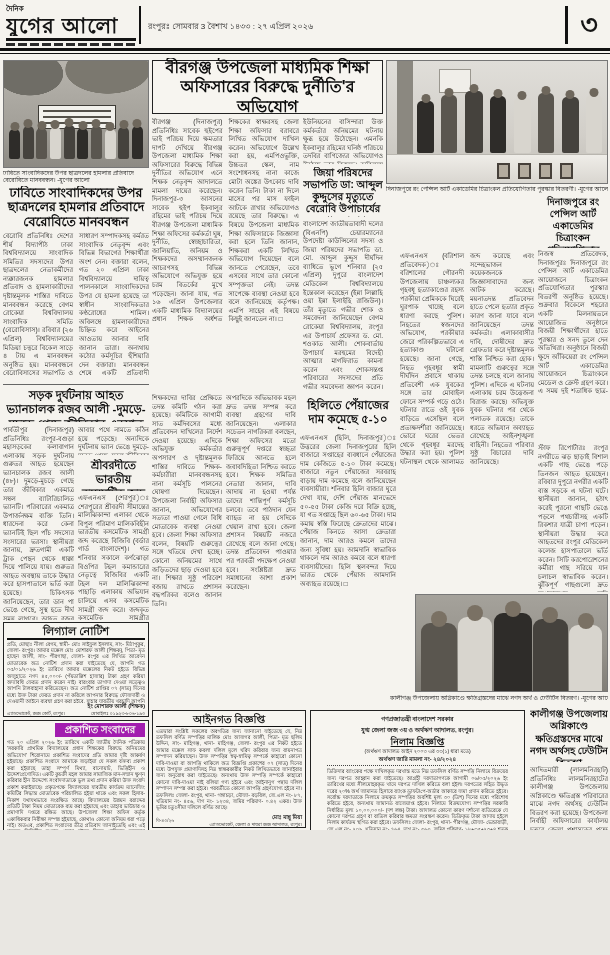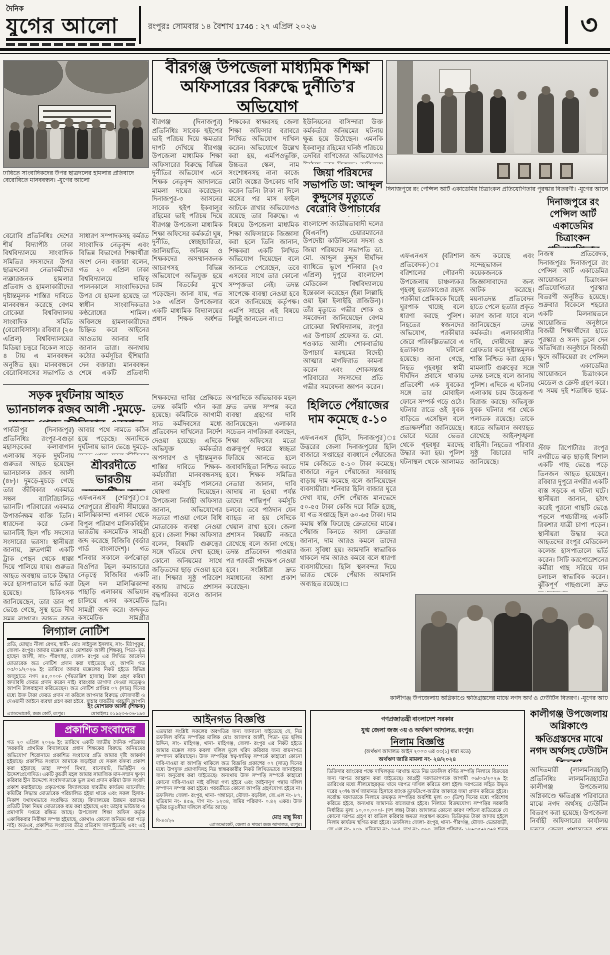--- a/index.html
+++ b/index.html
@@ -40,21 +40,21 @@
 
 <div id="paper">
 
   <div class="abs" style="left:6px;top:3px;width:130px;height:43px;">
     <div style="font-size:7px;font-weight:bold;">দৈনিক</div>
     <div style="font-size:21px;font-weight:bold;letter-spacing:1px;line-height:1;white-space:nowrap;overflow:hidden;">যুগের আলো</div>
     <div style="margin-top:2px;height:3px;background:#141414;"></div>
     <div style="margin-top:2px;height:3px;background:repeating-linear-gradient(90deg,#2a2a2a 0 9px,transparent 9px 12px);"></div>
   </div>
   <div class="abs rule" style="left:139px;top:6px;width:2px;height:38px;"></div>
-  <div class="abs" style="left:148px;top:20px;width:250px;font-size:8px;color:#222;white-space:nowrap;overflow:hidden;">রংপুরঃ সোমবার ১৪ বৈশাখ 1746 : ২৭ এপ্রিল ২০২৬</div>
+  <div class="abs" style="left:148px;top:20px;width:250px;font-size:8px;color:#222;white-space:nowrap;overflow:hidden;">রংপুরঃ সোমবার 3 বৈশাখ ১৪৩৩ : ২৭ এপ্রিল ২০২৬</div>
   <div class="abs rule" style="left:565px;top:6px;width:3px;height:38px;"></div>
   <div class="abs" style="left:572px;top:4px;width:34px;font-size:27px;font-weight:bold;text-align:center;">৩</div>
   <div class="abs rule" style="left:0;top:48px;width:610px;height:3px;"></div>
   <div class="abs rule" style="left:0;top:53px;width:610px;height:1px;"></div>
 
   <div class="abs photo" style="left:3px;top:60px;width:146px;height:108px;
        background:
          radial-gradient(55px 36px at 18% 12%,#6f6d66 0 60%,transparent 61%),
          radial-gradient(70px 40px at 72% 8%,#7b786f 0 60%,transparent 61%),
          linear-gradient(180deg,#b7b4ad 0%,#a5a29b 55%,#8d8a83 100%);">
@@ -67,20 +67,21 @@
       <div class="person" style="width:11px;height:34px;"></div>
       <div class="person dark" style="width:11px;height:31px;"></div>
       <div class="person mid" style="width:11px;height:33px;"></div>
       <div class="person light" style="width:11px;height:30px;"></div>
       <div class="person" style="width:11px;height:32px;"></div>
       <div class="person dark" style="width:11px;height:33px;"></div>
     </div>
   </div>
   <div class="abs caption" style="left:3px;top:170px;width:146px;height:14px;">ঢাবিতে সাংবাদিকদের উপর ছাত্রদলের হামলার প্রতিবাদে বেরোবিতে মানববন্ধন। -যুগের আলো</div>
 
+  <div class="abs hl" style="left:3px;top:186px;width:146px;height:43px;font-size:12.5px;line-height:1.15;">ঢাবিতে সাংবাদিকদের উপর ছাত্রদলের হামলার প্রতিবাদে বেরোবিতে মানববন্ধন</div>
   <div class="abs bodytext" style="left:3px;top:232px;width:146px;height:150px;column-count:2;column-gap:6px;">বেরোবি প্রতিনিধিঃ দেশের শীর্ষ বিদ্যাপীঠ ঢাকা বিশ্ববিদ্যালয়ে সাংবাদিক সমিতির সদস্যদের উপর ছাত্রদলের নেতাকর্মীদের ন্যক্কারজনক হামলার প্রতিবাদ ও হামলাকারীদের দৃষ্টান্তমূলক শাস্তির দাবিতে মানববন্ধন করেছে বেগম রোকেয়া বিশ্ববিদ্যালয় সাংবাদিক সমিতি (বেরোবিসাস)। রবিবার (২৬ এপ্রিল) বিশ্ববিদ্যালয়ের মিডিয়া চত্বরে বিকেল সাড়ে ৪ টায় এ মানববন্ধন অনুষ্ঠিত হয়। মানববন্ধনে বেরোবিসাসের সভাপতি ও সাধারণ সম্পাদকসহ কর্মরত সাংবাদিক নেতৃবৃন্দ এবং বিভিন্ন বিভাগের শিক্ষার্থীরা অংশ নেন। বক্তারা বলেন, গত ২০ এপ্রিল ঢাকা বিশ্ববিদ্যালয়ে দায়িত্ব পালনকালে সাংবাদিকদের উপর যে হামলা হয়েছে তা স্বাধীন সাংবাদিকতার কণ্ঠরোধের শামিল। অবিলম্বে হামলাকারীদের চিহ্নিত করে আইনের আওতায় আনার দাবি জানান তারা। অন্যথায় কঠোর কর্মসূচির হুঁশিয়ারি দেন বক্তারা। মানববন্ধন শেষে একটি প্রতিবাদী মিছিল ক্যাম্পাস প্রদক্ষিণ করে।</div>
 
   <div class="abs box" style="left:152px;top:60px;width:231px;height:54px;display:flex;align-items:center;justify-content:center;padding:6px;">
     <div class="hl" style="font-size:16px;line-height:1.2;">বীরগঞ্জ উপজেলা মাধ্যমিক শিক্ষা অফিসারের বিরুদ্ধে দুর্নীতি'র অভিযোগ</div>
   </div>
   <div class="abs bodytext" style="left:152px;top:118px;width:147px;height:273px;column-count:2;column-gap:6px;">বীরগঞ্জ (দিনাজপুর) প্রতিনিধিঃ সাবেক হুইপের ভাই পরিচয় দিয়ে ক্ষমতার দাপট দেখিয়ে বীরগঞ্জ উপজেলা মাধ্যমিক শিক্ষা অফিসারের বিরুদ্ধে বিভিন্ন দুর্নীতির অভিযোগ এনে শিক্ষক নেতৃবৃন্দ আদালতে মামলা দায়ের করেছেন। দিনাজপুর-৩ আসনের সাবেক হুইপ ইকবালুর রহিমের ভাই পরিচয় দিয়ে বীরগঞ্জ উপজেলা মাধ্যমিক শিক্ষা অফিসের কর্মকর্তা ঘুষ, দুর্নীতি, স্বেচ্ছাচারিতা, জালিয়াতি, অনিয়ম ও শিক্ষকদের অসম্মানজনক আচরণসহ বিভিন্ন অভিযোগে অভিযুক্ত হয়ে চরম বিতর্কের মুখে পড়েছেন। জানা যায়, গত ১৬ এপ্রিল উপজেলার একটি মাধ্যমিক বিদ্যালয়ের প্রধান শিক্ষক অর্ধশত শিক্ষকের স্বাক্ষরসহ জেলা শিক্ষা অফিসার বরাবরে লিখিত অভিযোগ দাখিল করেন। অভিযোগে উল্লেখ করা হয়, এমপিওভুক্তি, উচ্চতর স্কেল, নাম সংশোধনসহ নানা কাজে মোটা অঙ্কের উৎকোচ দাবি করেন তিনি। টাকা না দিলে মাসের পর মাস ফাইল আটকে রাখার অভিযোগও রয়েছে তার বিরুদ্ধে। এ বিষয়ে উপজেলা মাধ্যমিক শিক্ষা অফিসারকে জিজ্ঞাসা করা হলে তিনি জানান, শিক্ষকরা একটি লিখিত অভিযোগ দিয়েছেন বলে জানতে পেরেছেন, তবে এসবের সাথে তার কোনো সম্পৃক্ততা নেই। তদন্ত সাপেক্ষে ব্যবস্থা নেওয়া হবে বলে জানিয়েছে কর্তৃপক্ষ। এমপি সাহেব এই বিষয়ে কিছুই জানতেন না। □</div>
   <div class="abs bodytext" style="left:303px;top:118px;width:80px;height:46px;">ইউনিয়নের বাসিন্দারা উক্ত কর্মকর্তার অনিয়মের ঘটনায় ক্ষুব্ধ হয়ে উঠেছেন। এমনকি ইকবালুর রহিমের ঘনিষ্ঠ পরিচয়ে তদবির বাণিজ্যের অভিযোগও উঠেছে তার বিরুদ্ধে। অবিলম্বে অপসারণ দাবি করেছেন তারা।</div>
 
   <div class="abs hl" style="left:303px;top:167px;width:80px;height:50px;font-size:10px;line-height:1.2;">জিয়া পরিষদের সভাপতি ডা: আব্দুল কুদ্দুসের মৃত্যুতে বেরোবি উপাচার্যের শোক প্রকাশ</div>
   <div class="abs bodytext" style="left:303px;top:220px;width:80px;height:171px;">বাংলাদেশ জাতীয়তাবাদী দলের (বিএনপি) চেয়ারম্যানের উপদেষ্টা কাউন্সিলের সদস্য ও জিয়া পরিষদের সভাপতি ডা. মো. আব্দুল কুদ্দুস দীর্ঘদিন ব্যাধিতে ভুগে শনিবার (২৫ এপ্রিল) দুপুরে বাংলাদেশ মেডিকেল বিশ্ববিদ্যালয়ে ইন্তেকাল করেছেন (ইন্না লিল্লাহি ওয়া ইন্না ইলাইহি রাজিউন)। তাঁর মৃত্যুতে গভীর শোক ও সমবেদনা জানিয়েছেন বেগম রোকেয়া বিশ্ববিদ্যালয়, রংপুর এর উপাচার্য প্রফেসর ড. মো. শওকাত আলী। শোকবার্তায় উপাচার্য মরহুমের বিদেহী আত্মার মাগফিরাত কামনা করেন এবং শোকসন্তপ্ত পরিবারের সদস্যদের প্রতি গভীর সমবেদনা জ্ঞাপন করেন। বিশ্ববিদ্যালয় পরিবারের পক্ষ থেকেও শোক জানানো হয়েছে।</div>

